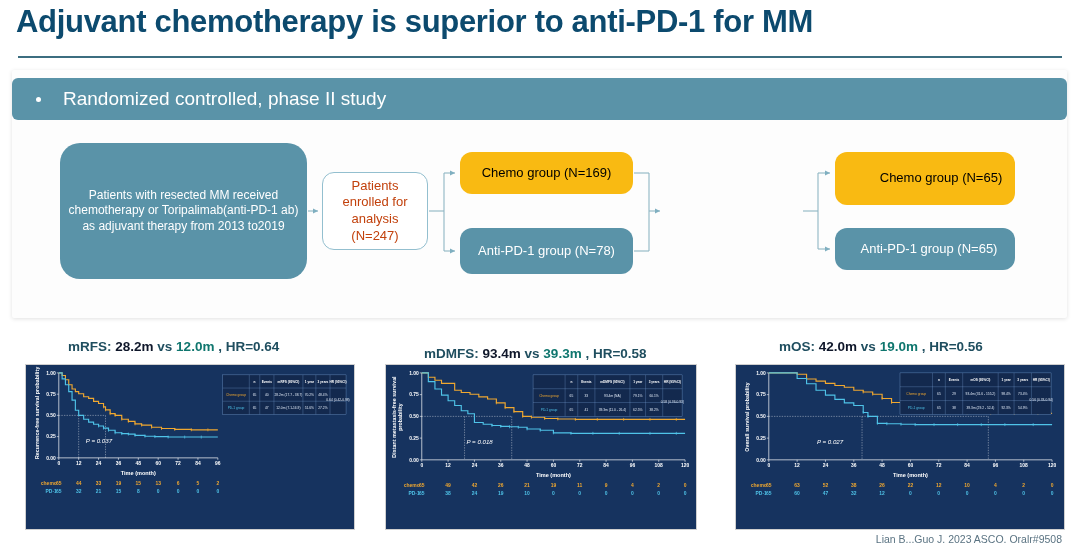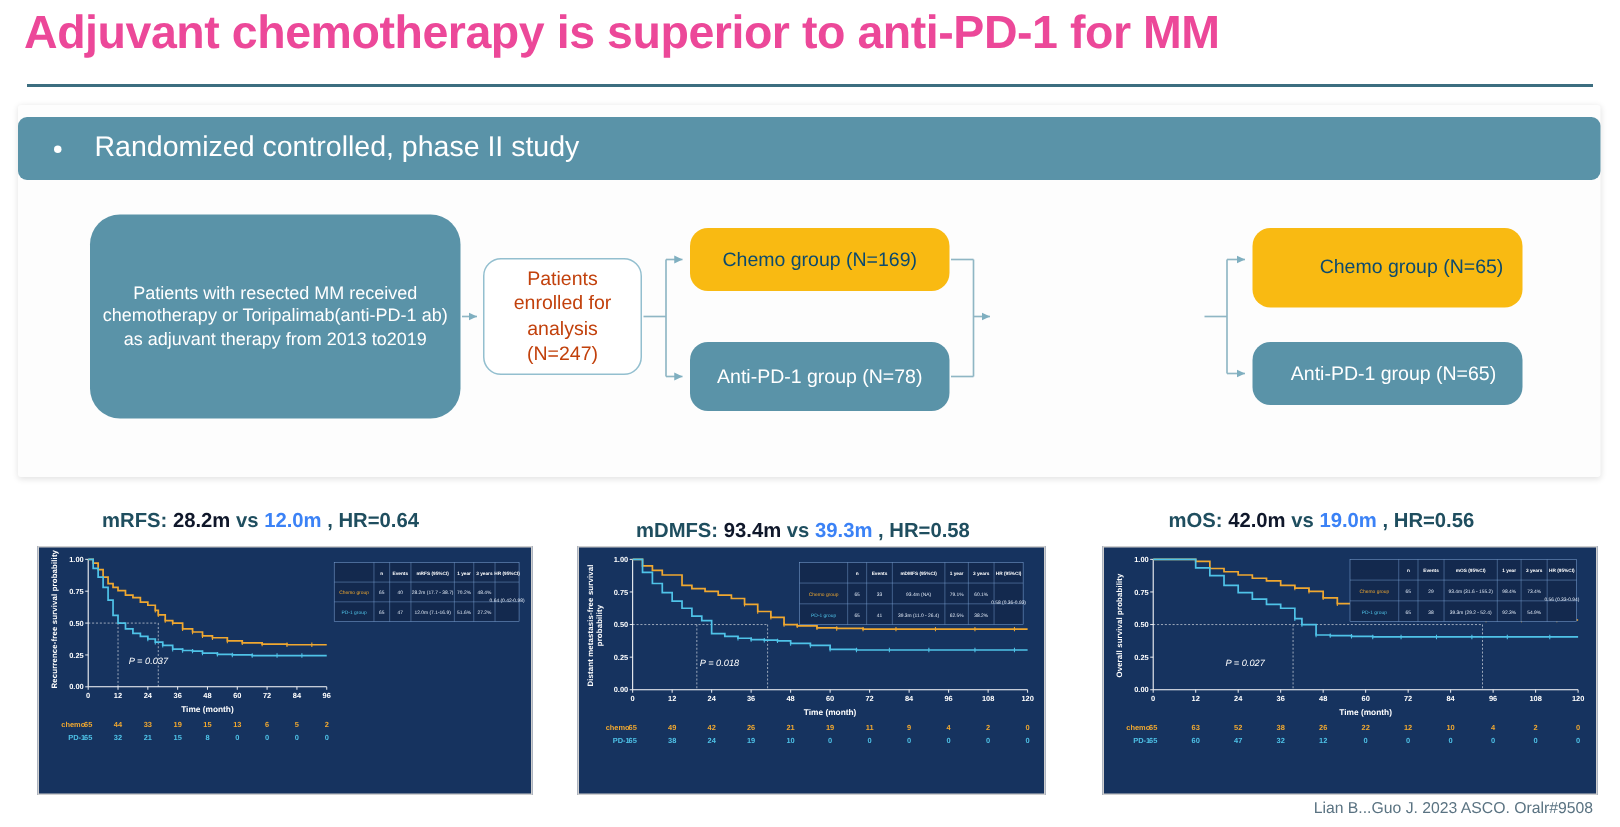--- a/index.html
+++ b/index.html
@@ -10,21 +10,21 @@
     overflow: hidden;
     position: relative;
   }
 
   
   .slide-title {
     position: absolute;
     left: 16px; top: 4px;
     font-size: 31px;
     font-weight: bold;
-    color: #ec4899;
+    color: #0c4a6e;
     letter-spacing: -0.3px;
     white-space: nowrap;
   }
   .title-rule {
     position: absolute;
     left: 18px; top: 56px;
     width: 1044px; height: 2px;
     background: #3C6E80;
   }
 
@@ -62,41 +62,41 @@
 
   .node {
     position: absolute;
     display: flex; align-items: center; justify-content: center;
     text-align: center;
     line-height: 1.28;
     border-radius: 12px;
     padding: 4px 8px;
   }
   .node.teal   { background: #5A93A8; color: #ffffff; }
-  .node.amber  { background: #F9BA12; color: #0c4a6e; text-align: center; }
+  .node.amber  { background: #F9BA12; color: #000000; text-align: center; }
   .node.white  { background: #ffffff; color: #c2410c; border: 1.2px solid #93BFCF; }
 
   #n-patients { left: 48px;  top: 17px;  width: 247px; height: 136px; font-size: 12px; border-radius: 20px; }
   #n-enrolled { left: 310px; top: 46px;  width: 106px; height: 78px;  font-size: 13px; }
   #n-chemo1   { left: 448px; top: 26px;  width: 173px; height: 42px;  font-size: 13px; }
   #n-pd1a     { left: 448px; top: 102px; width: 173px; height: 46px;  font-size: 13px; }
   #n-psm      { left: 653px; top: 44px;  width: 137px; height: 82px;  font-size: 13px; }
   #n-chemo2   { left: 823px; top: 26px;  width: 180px; height: 53px;  font-size: 13px; padding-left: 40px; }
   #n-pd1b     { left: 823px; top: 102px; width: 180px; height: 42px;  font-size: 13px; padding-left: 16px; }
   svg.wires { position: absolute; left: 0; top: 0; width: 1055px; height: 190px; overflow: visible; }
 
   
   .cap {
     position: absolute;
     font-size: 13.5px; font-weight: bold;
     color: #1F4E5F;
     white-space: nowrap;
   }
   .cap .o { color: #0f172a; }
-  .cap .b { color: #3b82f6; }
+  .cap .b { color: #0f766e; }
   #cap1 { left: 68px;  top: 339px; }
   #cap2 { left: 424px; top: 346px; }
   #cap3 { left: 779px; top: 339px; }
 
   
   .km {
     position: absolute;
     background: #16335F;
     border: 1px solid #cfcfcf;
   }

